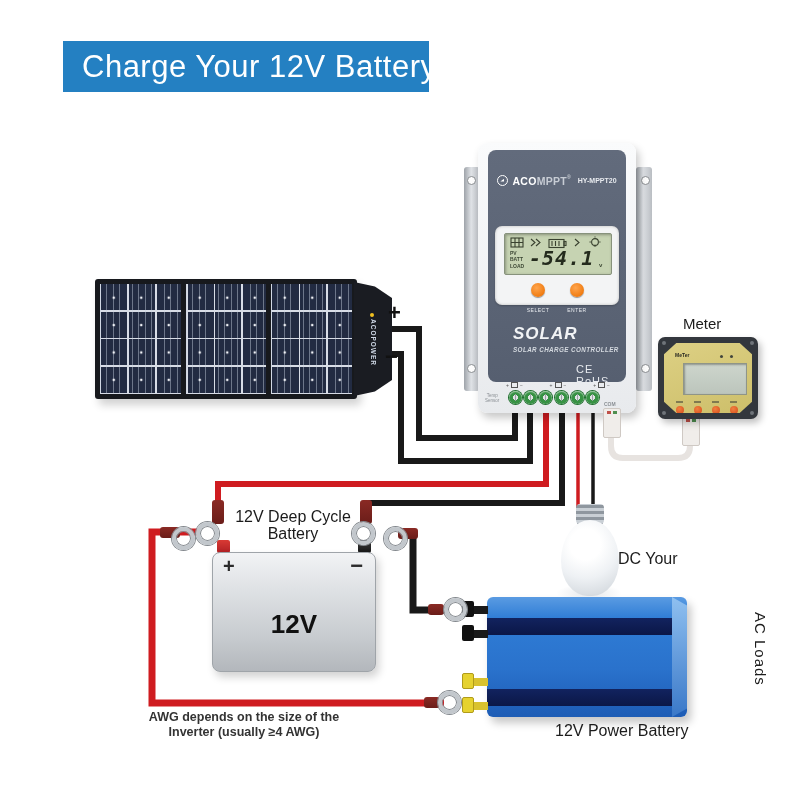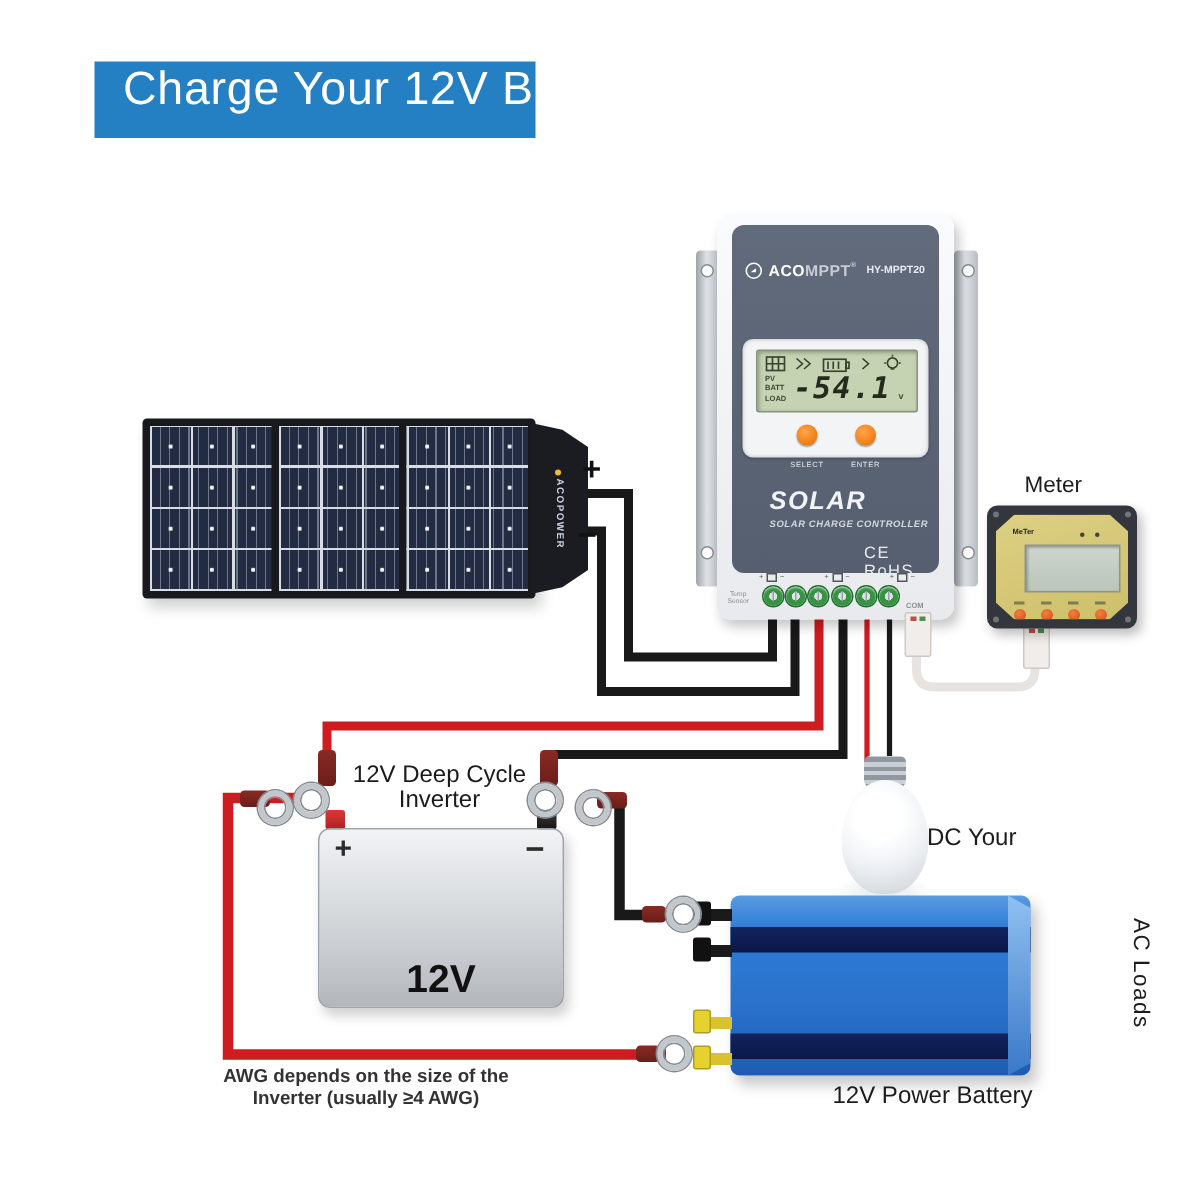--- a/index.html
+++ b/index.html
@@ -1,22 +1,22 @@
 <!DOCTYPE html>
 <html><head>
 <meta charset="utf-8">
 <style>
   html,body{margin:0;padding:0;background:#fff;}
   .canvas{position:relative;width:800px;height:800px;background:#ffffff;overflow:hidden;
           font-family:"Liberation Sans",sans-serif;color:#222;}
   .abs{position:absolute;}
 
   
-  .banner{left:63px;top:41px;width:294px;height:51px;background:#2480c2;
-          display:flex;align-items:flex-start;padding-left:19px;box-sizing:border-box;}
+  .banner{left:63px;top:41px;width:366px;height:51px;background:#2480c2;
+          display:flex;align-items:center;padding-left:19px;box-sizing:border-box;}
   .banner span{color:#fff;font-size:31px;letter-spacing:.5px;white-space:nowrap;}
 
   
   svg.wires{left:0;top:0;z-index:1;}
   .comp{z-index:2;}
   .over{z-index:3;}
 
   
   .panel{left:95px;top:279px;width:262px;height:120px;background:#17191d;border-radius:3px;
          padding:5px;box-sizing:border-box;display:flex;gap:5px;box-shadow:4px 6px 9px rgba(0,0,0,.18);}
@@ -94,21 +94,21 @@
   .rj::before{content:"";position:absolute;left:3px;top:2px;width:4px;height:3px;background:#bf5048;}
   .rj::after{content:"";position:absolute;left:9px;top:2px;width:4px;height:3px;background:#4f8f4f;}
 
   
   .batt-cap{left:212px;top:509px;width:162px;text-align:center;font-size:16px;line-height:1.05;color:#1b1b1b;}
   .battery{left:212px;top:552px;width:162px;height:118px;border-radius:8px;border:1px solid #9fa4a9;
            background:linear-gradient(180deg,#f2f3f5 0,#dfe2e5 30%,#c8ccd0 70%,#b3b7bc 100%);
            box-shadow:3px 5px 8px rgba(0,0,0,.18);}
   .batt-plus{left:10px;top:2px;font-size:20px;font-weight:bold;color:#2b2b2b;}
   .batt-minus{right:12px;top:0px;font-size:22px;font-weight:bold;color:#2b2b2b;}
-  .batt-v{left:0;right:0;top:56px;text-align:center;font-size:26px;font-weight:bold;color:#111;margin-top:28px;}
+  .batt-v{left:0;right:0;top:56px;text-align:center;font-size:26px;font-weight:bold;color:#111;}
   .post{width:13px;height:13px;border-radius:2px;top:540px;}
   .post-red{left:217px;background:linear-gradient(180deg,#d93a34,#b02024);}
   .post-blk{left:358px;background:linear-gradient(180deg,#3a3a3a,#161616);}
 
   
   .ring{width:15px;height:15px;border-radius:50%;border:4px solid #c2c7cc;
         box-shadow:0 0 0 1px #84898e, inset 0 0 0 1px #84898e;background:transparent;}
   .tube{background:linear-gradient(180deg,#8a2a24,#6a1d19);border-radius:3px;}
 
   
@@ -277,21 +277,21 @@
       <div class="abs mdash" style="left:66px;"></div>
       <div class="abs mbtn" style="left:12px;"></div>
       <div class="abs mbtn" style="left:30px;"></div>
       <div class="abs mbtn" style="left:48px;"></div>
       <div class="abs mbtn" style="left:66px;"></div>
     </div>
   </div>
 
   <div class="abs batt-cap comp">
     <div>12V Deep Cycle</div>
-    <div>Inverter</div>
+    <div>Battery</div>
   </div>
   <div class="abs post post-red comp"></div>
   <div class="abs post post-blk comp"></div>
   <div class="abs battery comp">
     <div class="abs batt-plus">+</div>
     <div class="abs batt-minus">−</div>
     <div class="abs batt-v">12V</div>
   </div>
 
   <div class="abs tube over" style="left:212px;top:500px;width:12px;height:24px;"></div>

